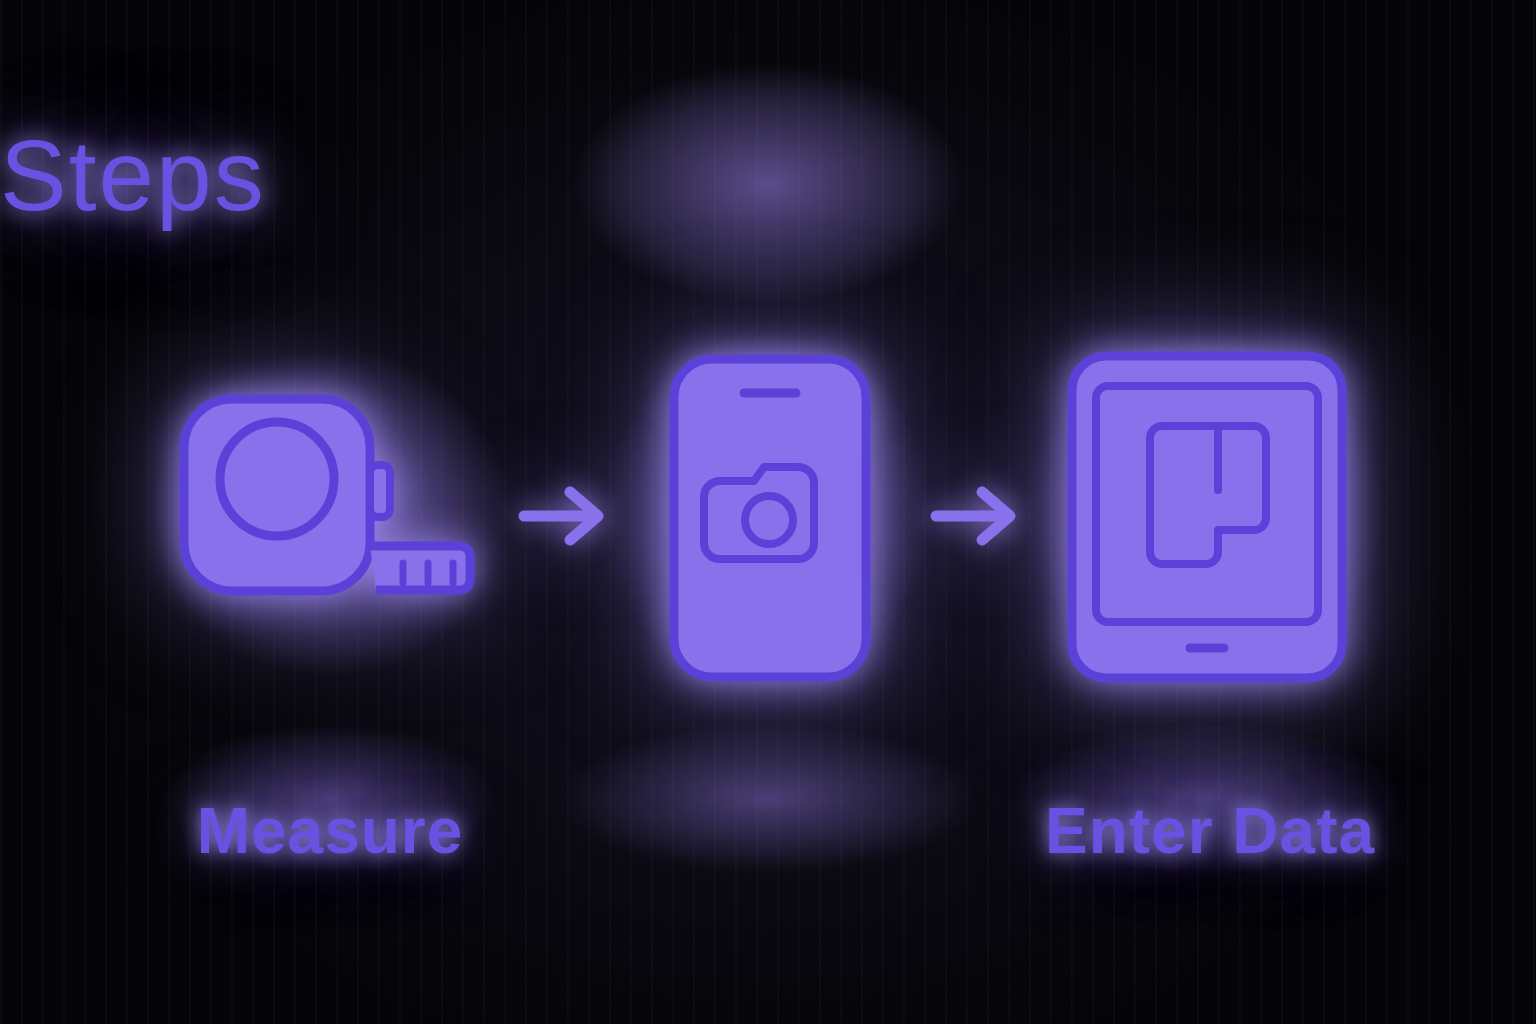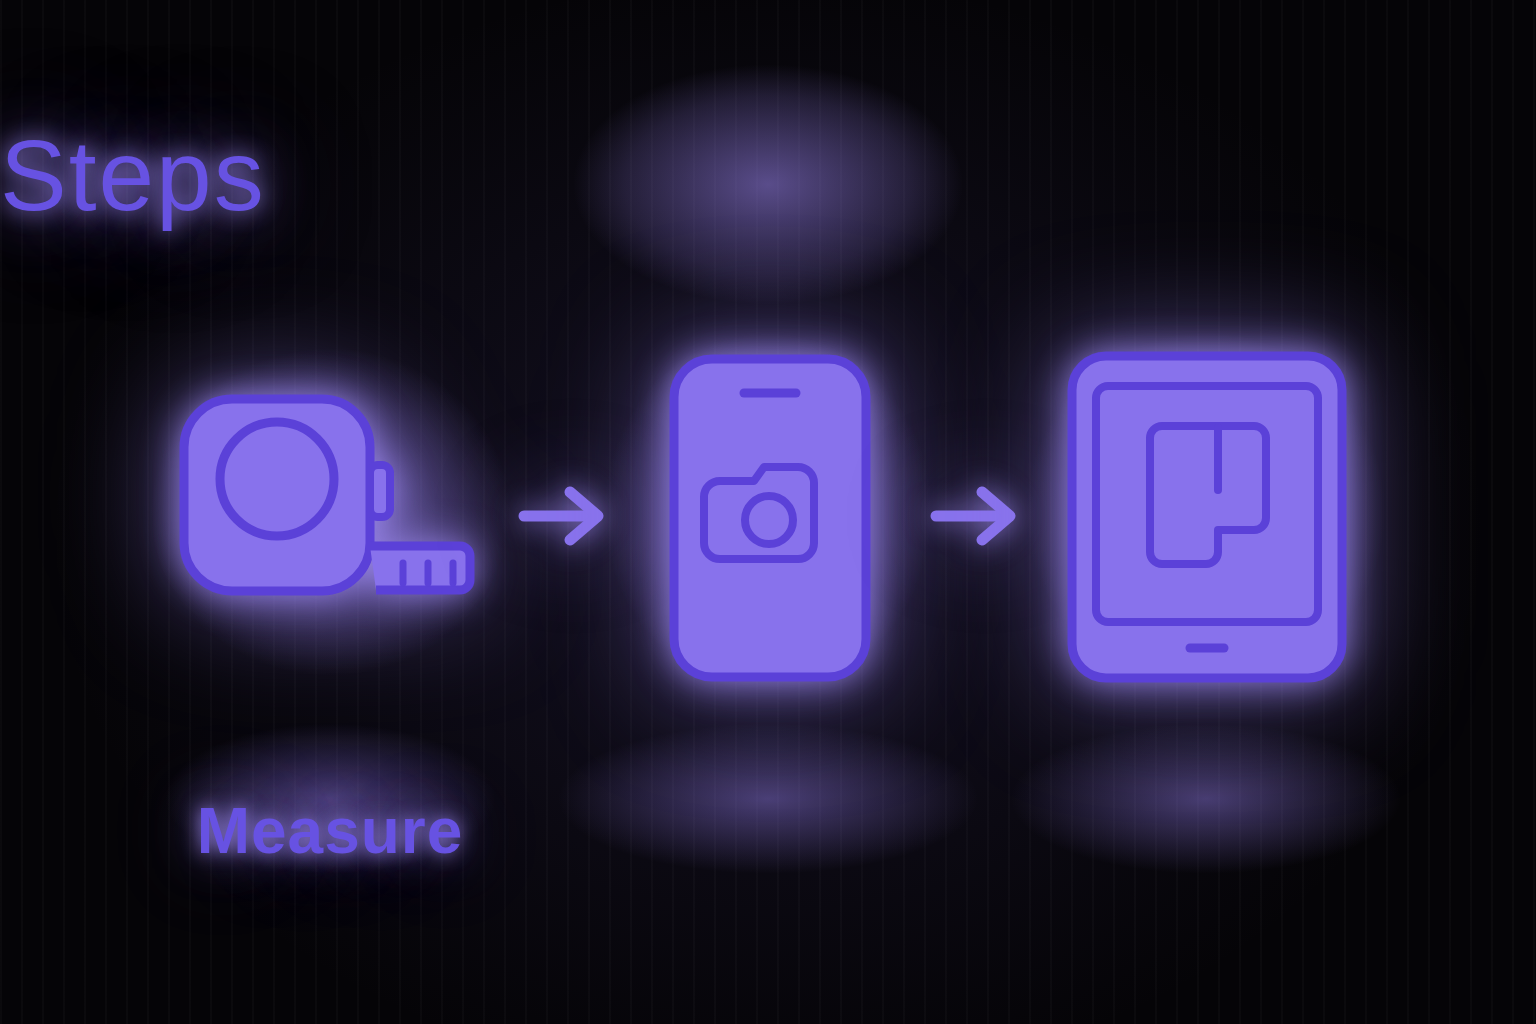--- a/index.html
+++ b/index.html
@@ -132,14 +132,15 @@
     <svg width="282" height="334" viewBox="0 0 282 334" fill="none">
       <rect x="6" y="6" width="270" height="322" rx="34" fill="var(--fill,#8872ec)" stroke="var(--stroke,#5b41d8)" stroke-width="9"></rect>
       <rect x="30" y="36" width="222" height="236" rx="12" fill="none" stroke="var(--stroke,#5b41d8)" stroke-width="8"></rect>
       <path d="M84 88 a12 12 0 0 1 12 -12 H188 a12 12 0 0 1 12 12 V168 a12 12 0 0 1 -12 12 h-36 v22 a12 12 0 0 1 -12 12 H96 a12 12 0 0 1 -12 -12 z" fill="none" stroke="var(--stroke,#5b41d8)" stroke-width="8" stroke-linejoin="round"></path>
       <line x1="152" y1="78" x2="152" y2="140" stroke="var(--stroke,#5b41d8)" stroke-width="8" stroke-linecap="round"></line>
       <line x1="124" y1="298" x2="158" y2="298" stroke="var(--stroke,#5b41d8)" stroke-width="9" stroke-linecap="round"></line>
     </svg>
   </div>
 
   <div class="step-label label-measure">Measure</div>
+  <div class="step-label label-enterdata">Enter Data</div>
 
 </div>
 
 </body></html>

